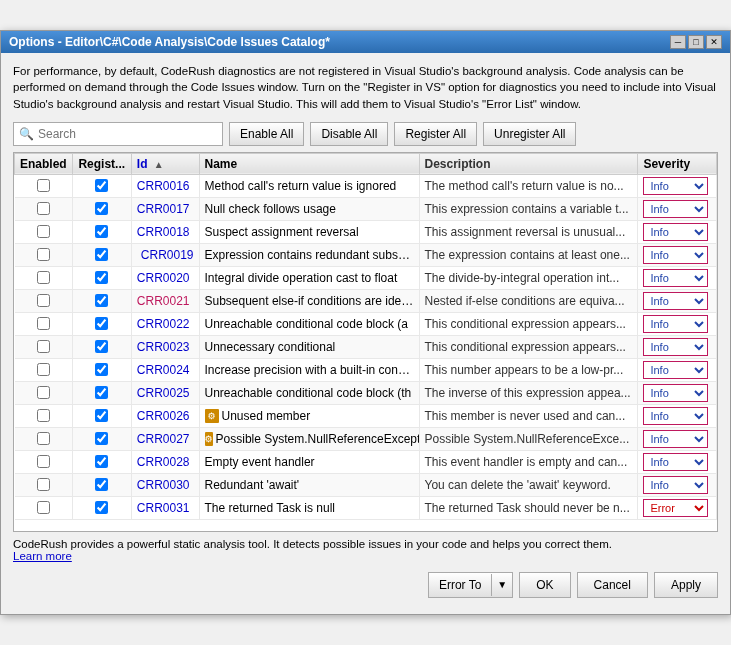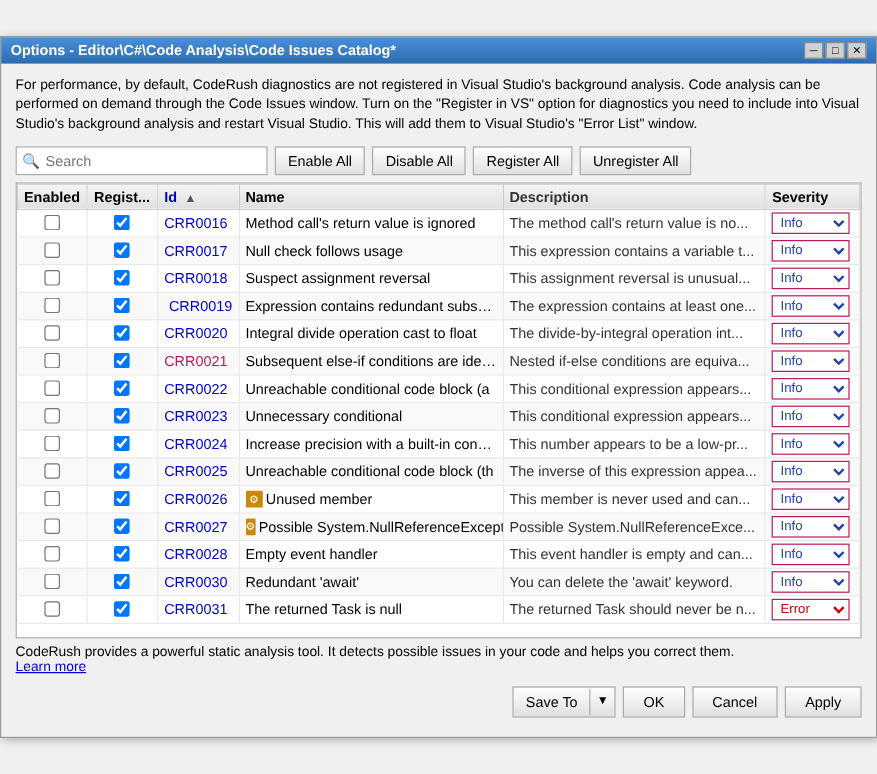--- a/index.html
+++ b/index.html
@@ -511,21 +511,21 @@
       </table>
     </div>
 
     <div class="footer-text">
       <span>CodeRush provides a powerful static analysis tool. It detects possible issues in your code and helps you correct them.</span><br>
       <span class="learn-more">Learn more</span>
     </div>
 
     <div class="bottom-buttons">
       <div class="save-to-btn">
-        <span class="save-to-main">Save To</span>
+        <span class="save-to-main">Error To</span>
         <span class="save-to-arrow">▼</span>
       </div>
       <button class="bottom-btn">OK</button>
       <button class="bottom-btn">Cancel</button>
       <button class="bottom-btn">Apply</button>
     </div>
   </div>
 </div>
 
 </body></html>

